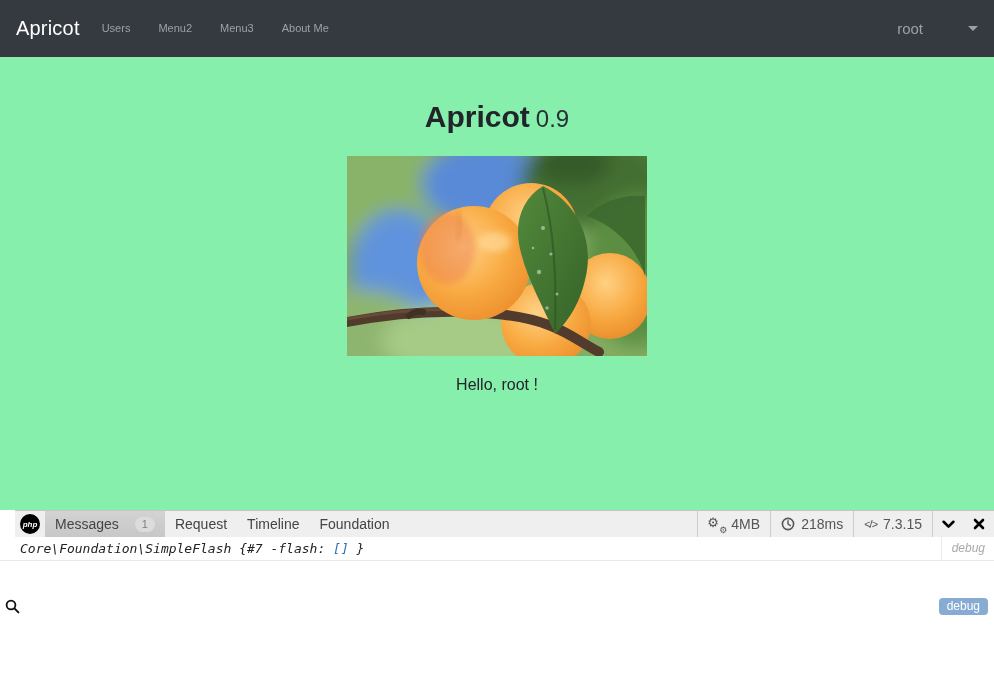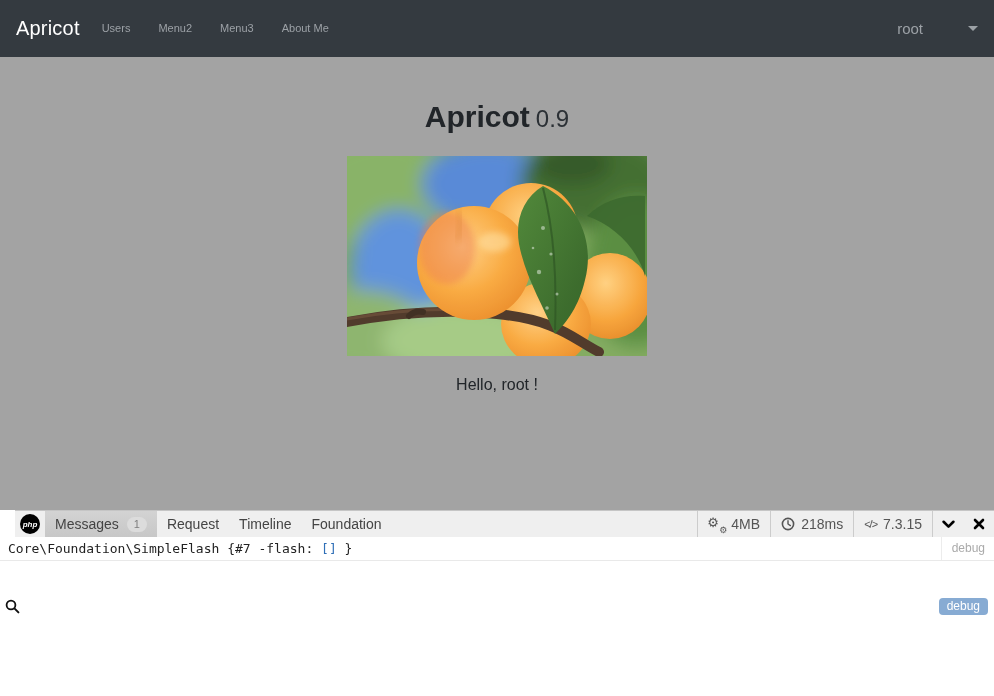--- a/index.html
+++ b/index.html
@@ -1,17 +1,17 @@
 <!DOCTYPE html>
 <html><head>
 <meta charset="utf-8">
 <style>
   html,body{margin:0;padding:0;background:#fff;}
   body{font-family:"Liberation Sans",sans-serif;-webkit-font-smoothing:antialiased;}
-  .page{position:relative;width:994px;height:620px;background:#a3a3a3;overflow:hidden;}
+  .page{position:relative;width:994px;height:620px;background:#86efac;overflow:hidden;}
 
   
   .navbar{height:57px;background:#343a40;display:flex;align-items:center;padding:0 16px;box-sizing:border-box;}
   .brand{color:#fff;font-size:20px;letter-spacing:.2px;cursor:pointer;}
   .nav-links{display:flex;margin-left:8px;}
   .nav-link{color:#9ca1a6;font-size:11px;padding:11px 14px;line-height:57px;cursor:pointer;}
   .nav-right{margin-left:auto;display:flex;align-items:center;color:#9ca1a6;font-size:15px;cursor:pointer;gap:38px;}
   .caret{width:0;height:0;border-left:5px solid transparent;border-right:5px solid transparent;border-top:5px solid #9ca1a6;margin-left:7px;display:inline-block;}
 
   
@@ -19,32 +19,32 @@
   .page-title{margin:43px 14px 0;font-size:30px;font-weight:700;color:#212529;}
   .page-title .version{font-size:24px;font-weight:400;color:#2b3035;margin-left:6px;}
   .photo{display:block;margin:22px auto 0;width:300px;height:200px;}
   .greeting{margin-top:20px;font-size:16px;color:#212529;}
 
   
   .debugbar{position:absolute;left:0;right:0;top:510px;bottom:0;background:#fff;}
   .db-header{height:26px;background:#efefef;border-top:1px solid #c5c5c5;display:flex;align-items:stretch;font-size:14px;color:#444;margin-left:15px;}
   .php-logo{width:20px;height:20px;border-radius:50%;background:#000;color:#fff;font-style:italic;font-weight:bold;font-size:8px;display:flex;align-items:center;justify-content:center;margin:3px 5px;flex:none;}
   .db-tab{display:flex;align-items:center;padding:0 10px;cursor:pointer;white-space:nowrap;}
-  .db-tab.active{background:linear-gradient(#d3d3d3,#c7c7c7);}
+  .db-tab.active{background:linear-gradient(#d3d3d3,#c7c7c7);gap:8px;}
   .db-badge{margin-left:8px;background:#dcdcdc;color:#7d7d7d;border-radius:8px;font-size:11px;line-height:15px;padding:0 7px;}
   .db-meta{margin-left:auto;display:flex;align-items:stretch;}
   .db-meta-item{display:flex;align-items:center;gap:6px;padding:0 10px;border-left:1px solid #ccc;color:#555;white-space:nowrap;}
   .db-controls{display:flex;align-items:stretch;border-left:1px solid #ccc;}
   .db-ctl{display:flex;align-items:center;padding:0 9px;cursor:pointer;color:#000;}
   .code-glyph{font-size:11px;letter-spacing:-1px;color:#555;}
   .gears{position:relative;width:17px;height:16px;color:#555;}
   .gears .g1{position:absolute;left:-1px;top:-1px;font-size:13px;}
   .gears .g2{position:absolute;right:-2px;bottom:-3px;font-size:9px;}
 
-  .db-row{display:flex;align-items:center;height:23px;border-bottom:1px solid #e9e9e9;font-family:"DejaVu Sans Mono",monospace;font-size:13px;color:#222;padding-left:8px;}
+  .db-row{display:flex;align-items:center;height:23px;border-bottom:1px solid #e9e9e9;font-family:"DejaVu Sans Mono",monospace;font-size:13px;color:#222;padding-left:20px;font-style:italic;}
   .db-row .hl{color:#2f6fb7;}
   .db-row-label{margin-left:auto;font-family:"Liberation Sans",sans-serif;font-size:12px;color:#aaa;padding:0 9px 0 10px;border-left:1px solid #ececec;line-height:23px;}
 
   .db-toolbar{position:absolute;left:5px;right:6px;bottom:5px;display:flex;align-items:center;}
   .filter-badge{margin-left:auto;background:#87abd3;color:#fff;font-size:12px;padding:1px 8px 2px;border-radius:4px;cursor:pointer;}
 </style>
 </head>
 <body>
 
 <div class="page">

